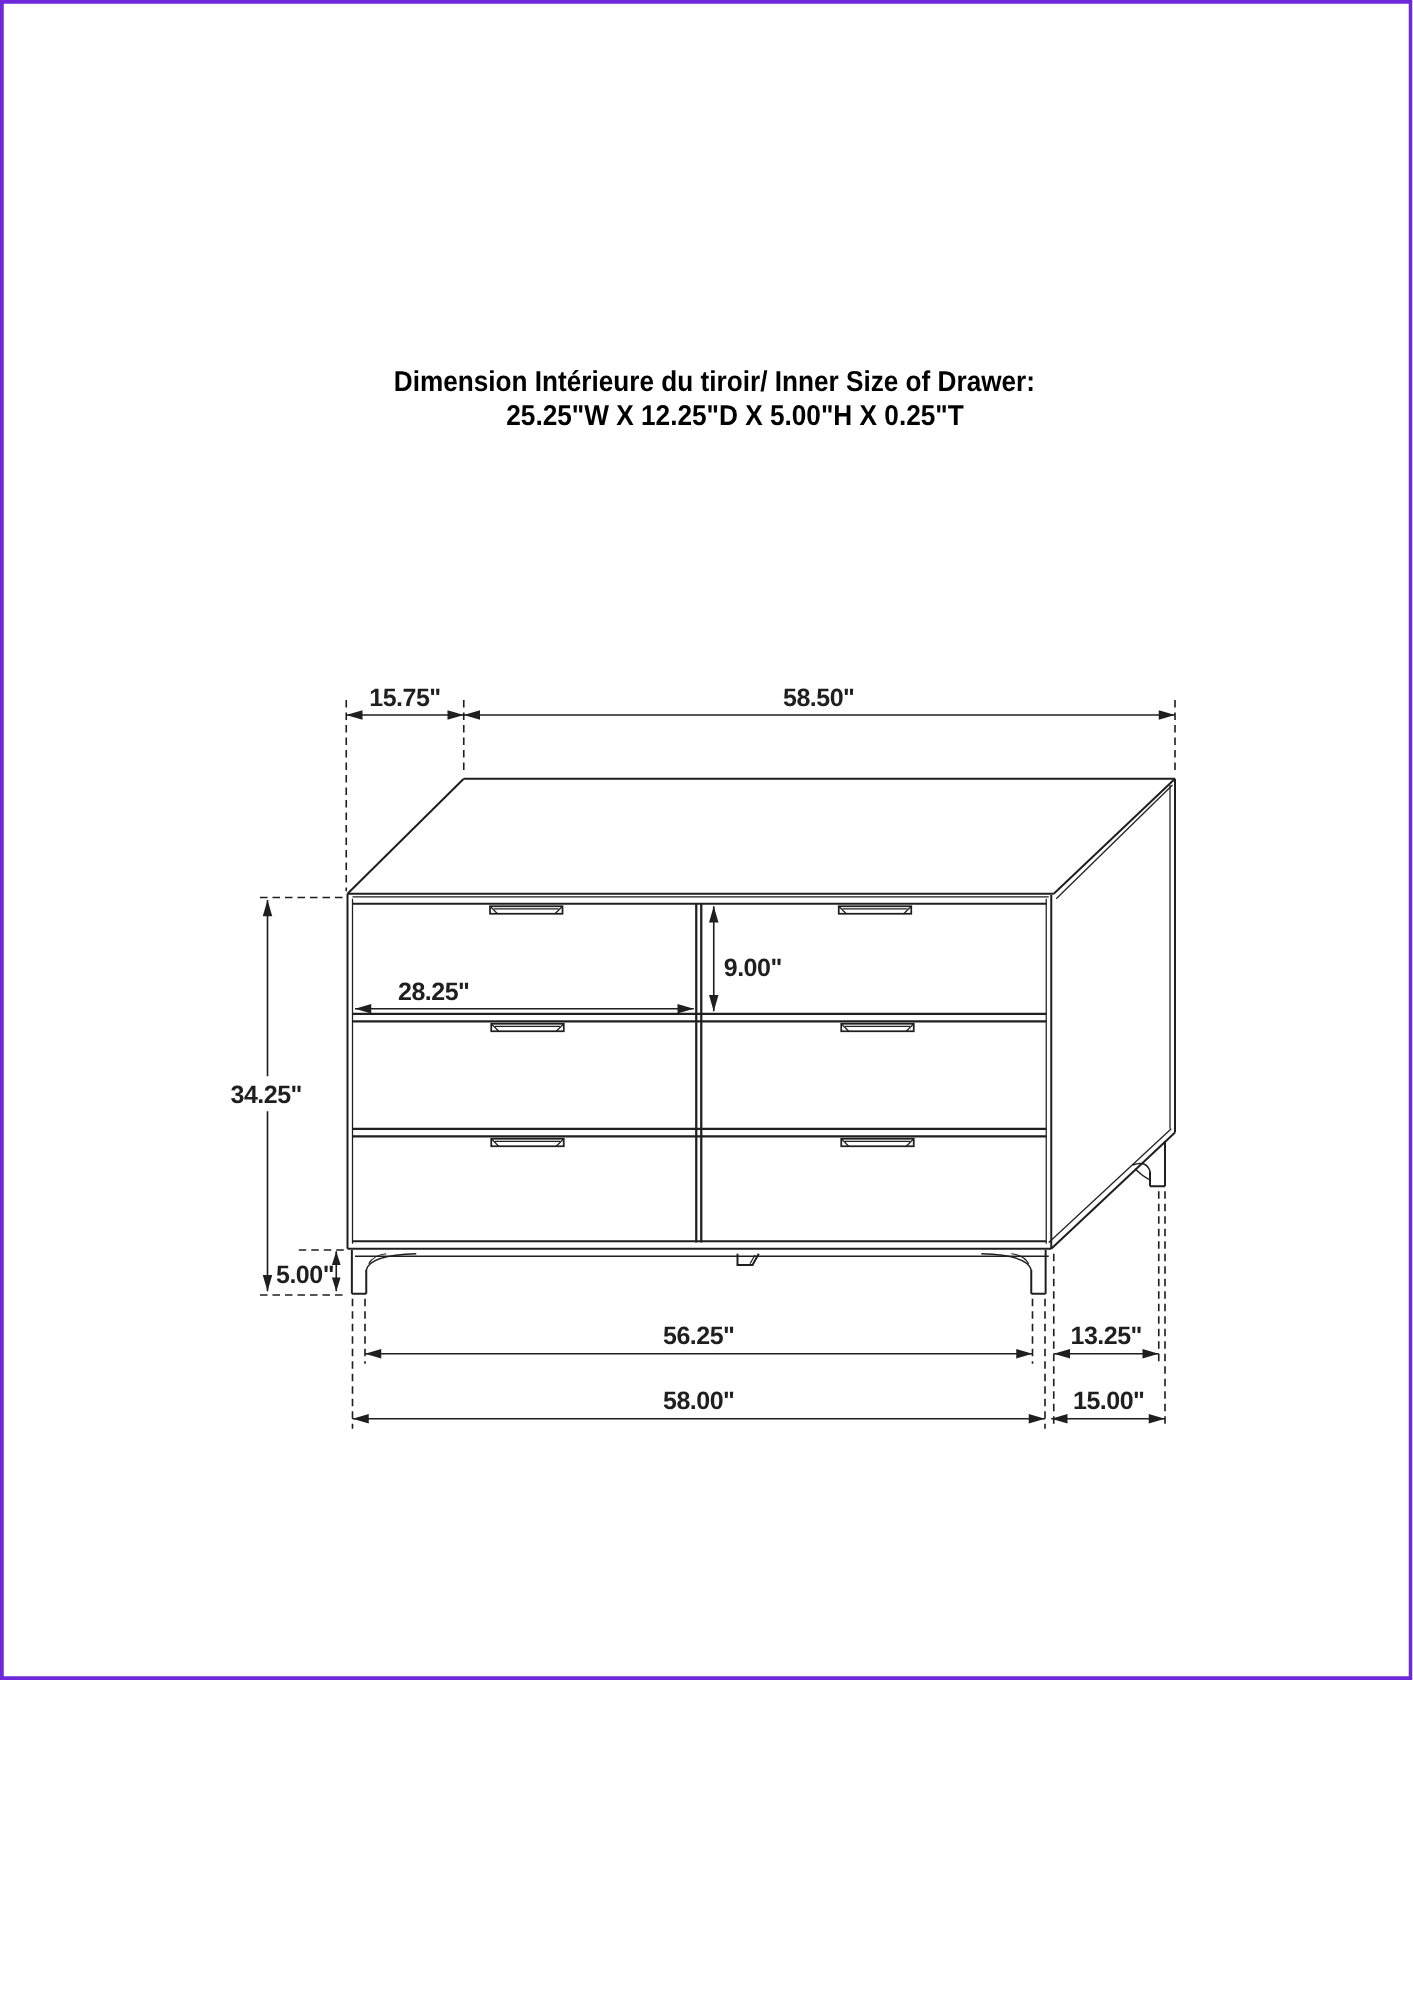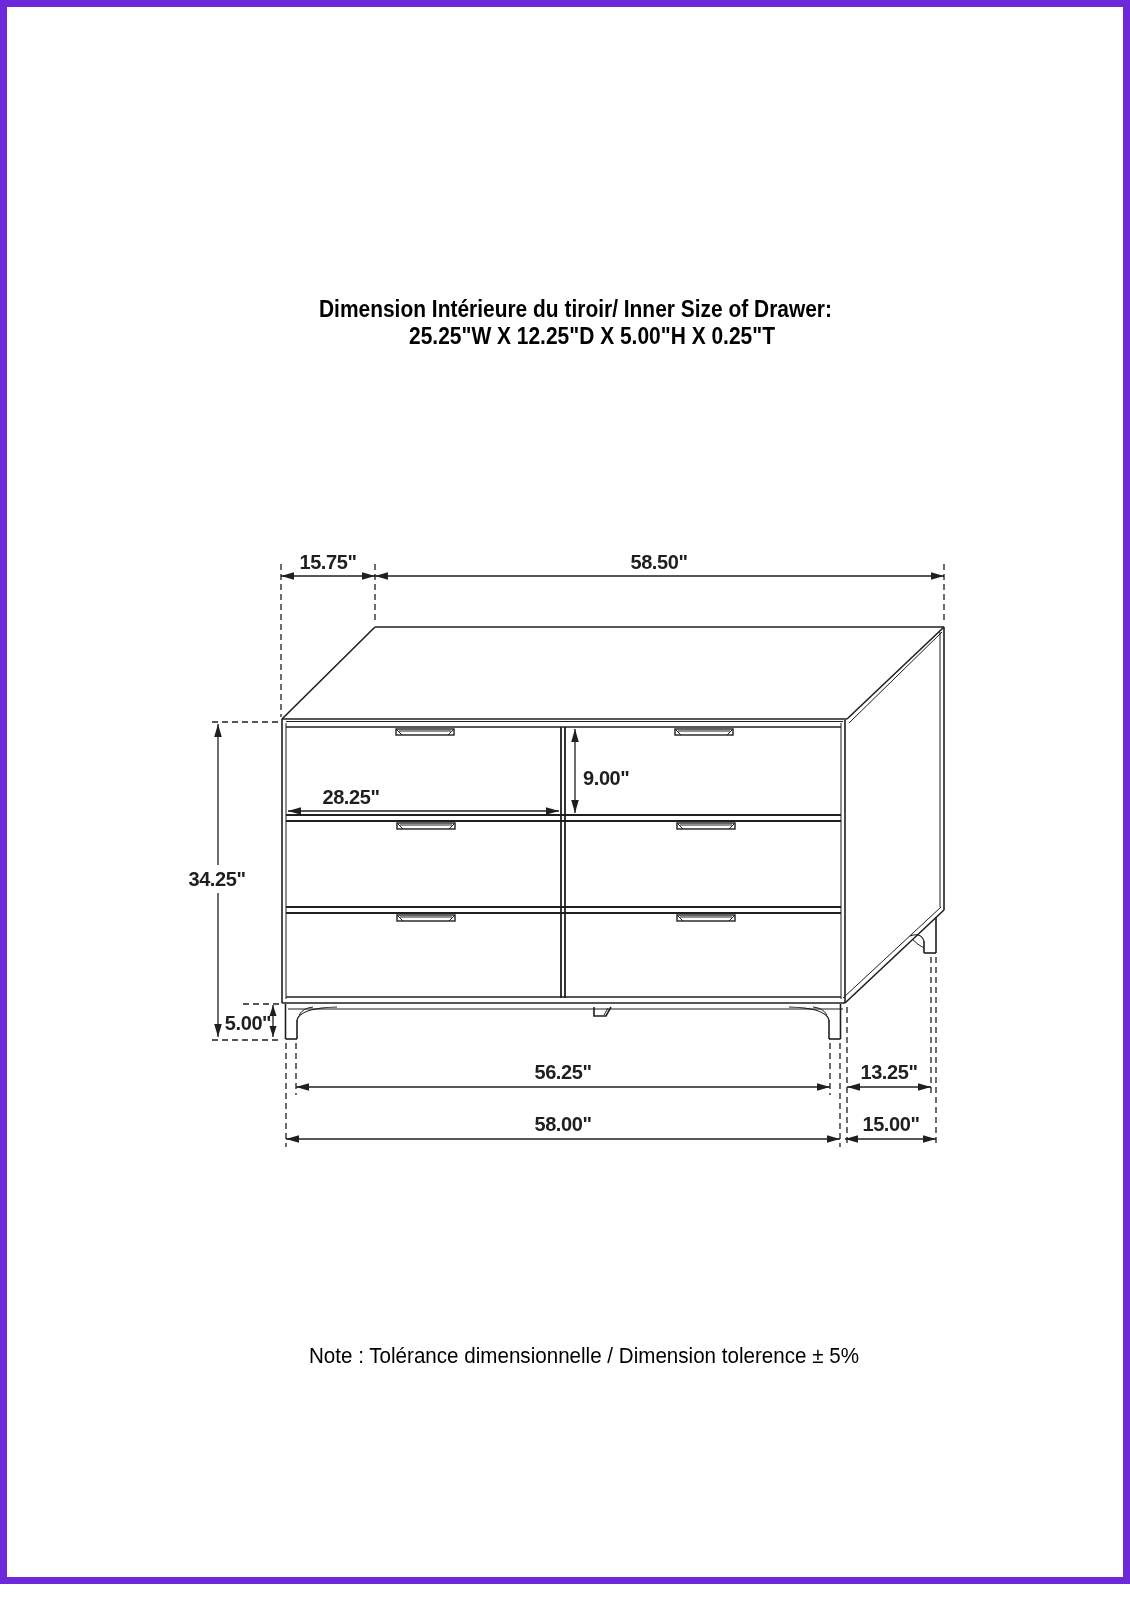--- a/index.html
+++ b/index.html
@@ -1,21 +1,21 @@
 <!DOCTYPE html>
 <html><head>
 <meta charset="utf-8">
 <style>
   html,body{margin:0;padding:0;background:#ffffff;}
   .page{
     position:relative;
-    width:1130px;height:1584px;
+    width:1130px;height:1344px;
     background:#ffffff;
     box-sizing:border-box;
-    border:7px solid #6d28d9;
+    border:3px solid #6d28d9;
     font-family:"Liberation Sans", sans-serif;
     overflow:hidden;
   }
   svg{display:block;}
   .outline{stroke:#1f1f1f;fill:none;}
   .w16{stroke-width:1.6;}
   .w18{stroke-width:1.8;}
   .w10{stroke-width:1;}
   .w12{stroke-width:1.2;}
   .dim{stroke:#1f1f1f;stroke-width:1.3;fill:none;}

